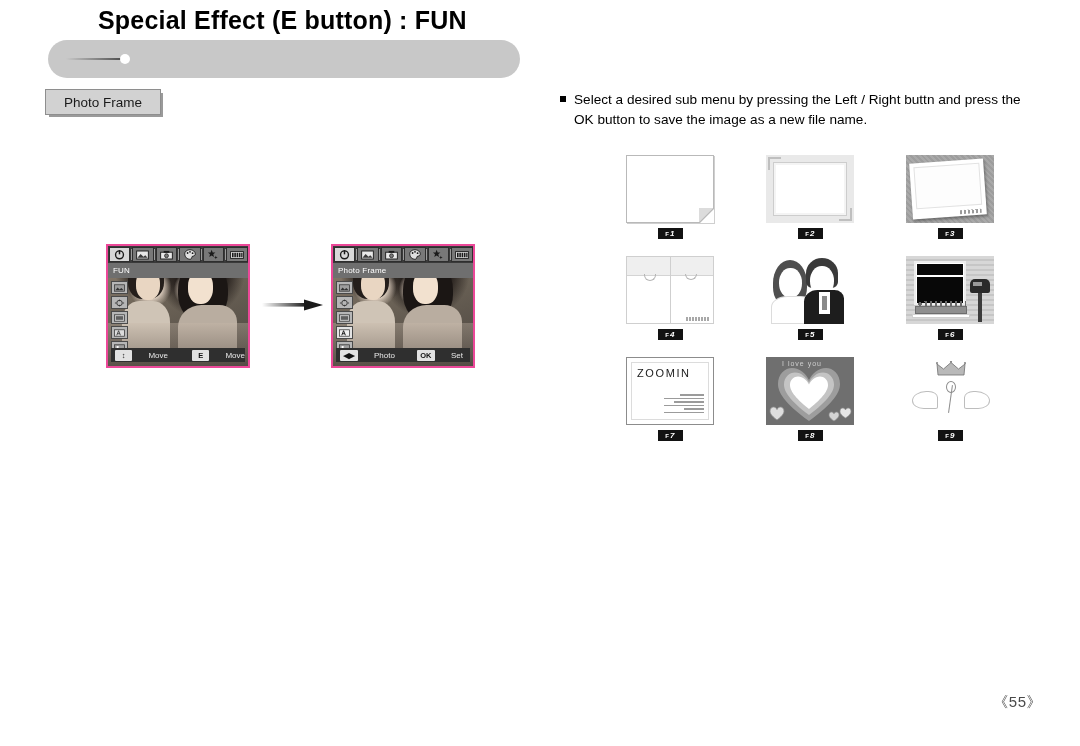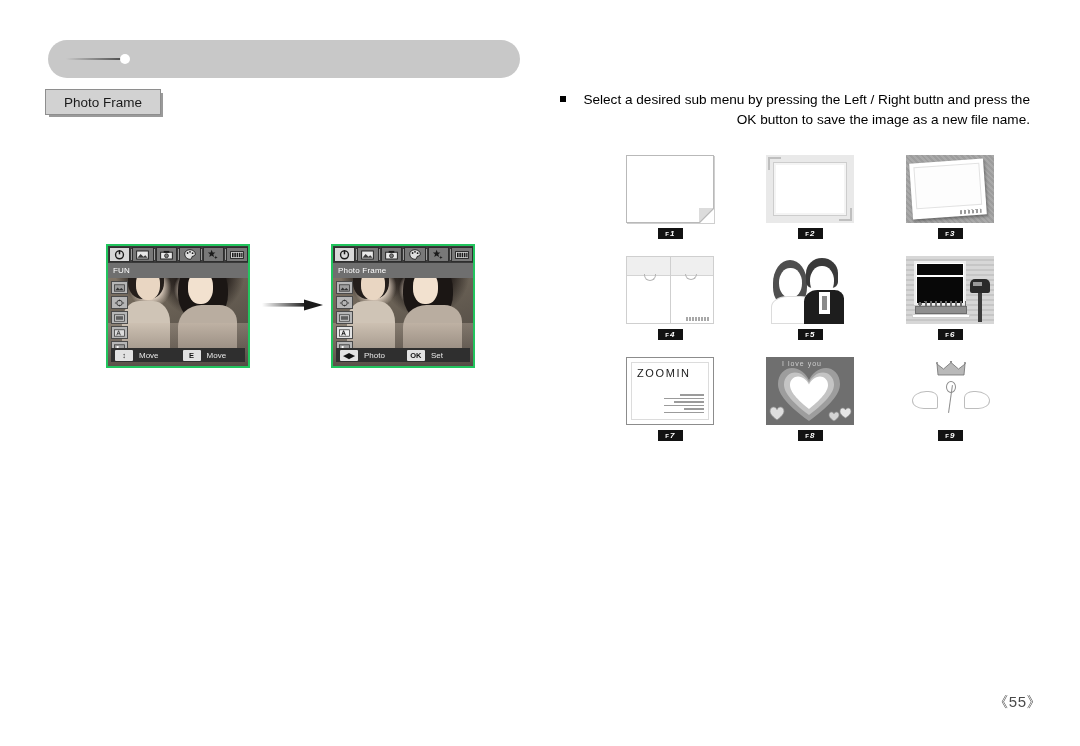--- a/index.html
+++ b/index.html
@@ -46,31 +46,31 @@
   }
 
   
   .bullet-row{position:absolute;display:flex;align-items:flex-start;}
   .bl-sq{
     width:6px;height:6px;background:#000;flex:0 0 auto;margin-top:6px;margin-right:8px;
   }
   .bl-ci{
     width:7px;height:7px;background:#000;border-radius:50%;flex:0 0 auto;margin-top:5px;margin-right:8px;
   }
-  .bl-text{font-size:13.6px;line-height:20px;color:#000;text-align:right;}
+  .bl-text{font-size:13.6px;line-height:20px;color:#000;}
 
   #bullet-left-1{left:44px;top:130px;width:500px;}
   #bullet-left-2{left:44px;top:169px;width:500px;}
   #bullet-right-1{left:560px;top:90px;width:470px;}
 
   
   .lcd-wrap{position:absolute;}
   .lcd{
     position:relative;width:144px;height:124px;
-    border:2px solid #22c55e;background:#0f172a;
+    border:2px solid #ec4899;background:#0f172a;
     box-sizing:border-box;overflow:hidden;
   }
   .lcd-photo{
     position:absolute;left:0;top:0;width:100%;height:100%;
     background:
       radial-gradient(circle at 30% 34%, #e8d8c8 0 9%, rgba(232,216,200,0) 17%),
       radial-gradient(circle at 62% 36%, #f0e0d0 0 10%, rgba(240,224,208,0) 18%),
       radial-gradient(ellipse at 30% 18%, #2a2420 0 14%, rgba(42,36,32,0) 26%),
       radial-gradient(ellipse at 66% 22%, #1d1715 0 18%, rgba(29,23,21,0) 34%),
       linear-gradient(160deg,#8f8070 0%,#6b6256 45%,#4c4640 100%);
@@ -149,21 +149,21 @@
   .lcd-bottom{
     position:absolute;left:3px;bottom:4px;width:134px;height:14px;
     background:#2f2f2f;display:flex;align-items:center;
     font-size:8px;color:#e8e8e8;
   }
   .lb-key{
     width:18px;height:11px;background:#e2e2e2;color:#111;
     margin-left:4px;display:flex;align-items:center;justify-content:center;
     font-size:7.5px;font-weight:bold;border-radius:1px;
   }
-  .lb-lbl{margin-left:6px;}
+  .lb-lbl{margin-left:16px;}
 
   
   .arrow{position:absolute;left:262px;top:297px;width:62px;height:12px;}
 
   
   .frames{position:absolute;left:600px;top:155px;width:420px;}
   .frm-row{display:flex;}
   .frm-cell{width:150px;display:flex;flex-direction:column;align-items:center;}
   .frm-box{width:88px;height:68px;position:relative;}
   .frm-badge{
@@ -281,20 +281,21 @@
 </style>
 </head>
 <body>
 
 <div class="page">
 
   <div class="title-bar">
     <div class="title-lead"></div>
     <div class="title-dot"></div>
   </div>
+  <div class="title-text">Special Effect (E button) :  FUN</div>
 
   <div class="tag-shadow"></div>
   <div class="tag">
     <span>Photo Frame</span>
   </div>
 
 
   <div class="bullet-row" id="bullet-right-1">
     <div class="bl-sq"></div>
     <div class="bl-text">Select a desired sub menu by pressing the Left / Right buttn and press the OK button to save the image as a new file name.</div>

